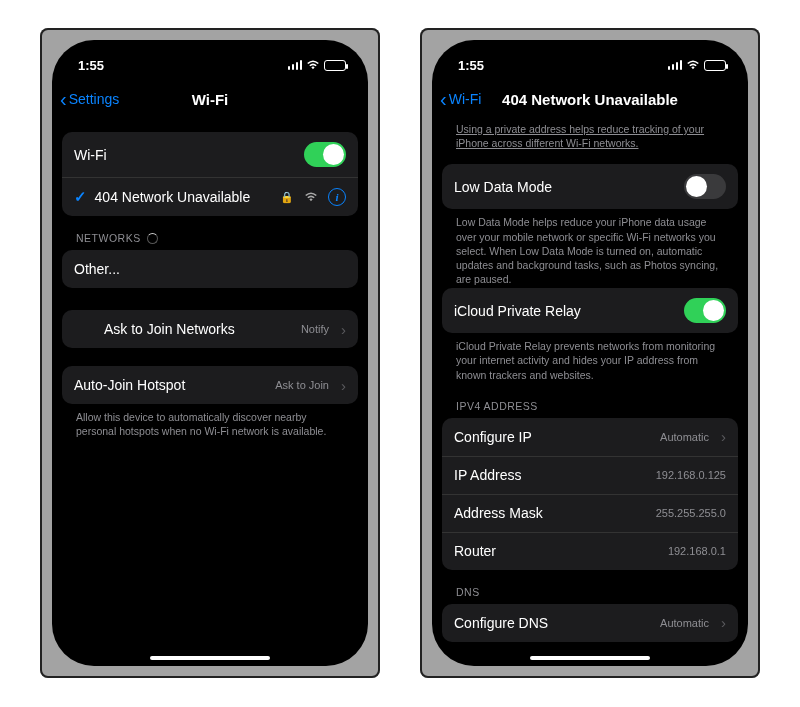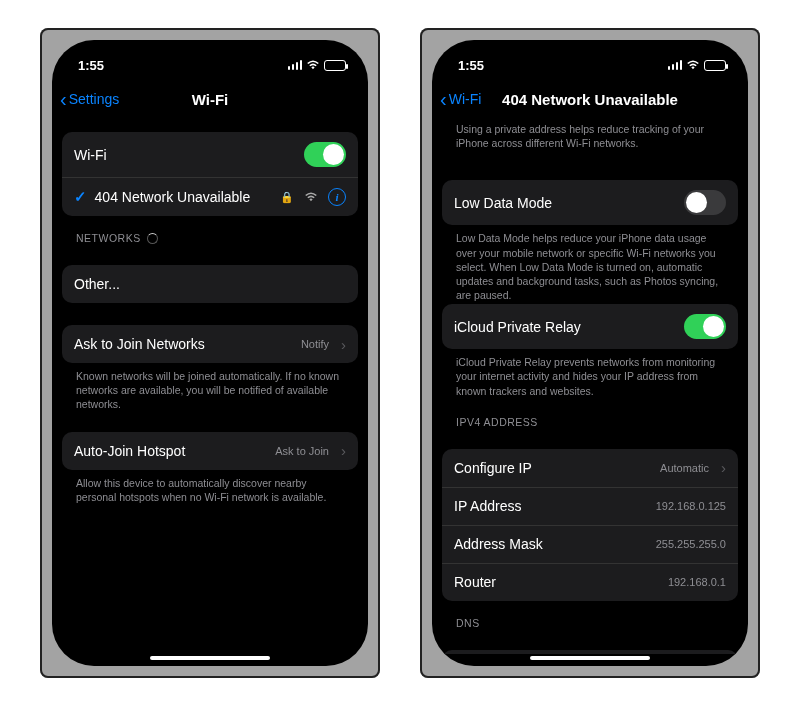--- a/index.html
+++ b/index.html
@@ -100,21 +100,21 @@
     width:18px; height:18px; border:1.5px solid #0a84ff; border-radius:50%;
     display:flex; align-items:center; justify-content:center;
     font-size:11px; font-weight:700; font-style: italic; color:#0a84ff; font-family: Georgia, serif;
   }
   .chevron { color:#5a5a5e; font-size:15px; }
   .detail-val { color:#8e8e93; font-size:11px; margin-right:4px;}
   .section-header {
     color:#8e8e93; font-size:10.5px; letter-spacing:0.5px;
     padding: 16px 14px 4px 14px; display:flex; align-items:flex-end; gap:6px;
   }
-  .group.flat { margin-top: 17px; }
+  .group.flat { margin-top: 2px; }
   .footer-text {
     color:#8e8e93; font-size:10.5px; line-height:1.35;
     padding: 6px 14px 2px 14px;
   }
   .home-ind {
     position:absolute; bottom:6px; left:50%; transform:translateX(-50%);
     width:120px; height:4px; background:#fff; border-radius:3px;
   }
   .chev-back { font-size:20px; line-height:1; }
   .spinner {
@@ -175,30 +175,29 @@
       <div class="section-header">
         <span>NETWORKS</span>
         <span class="spinner"></span>
       </div>
       <div class="group flat">
         <div class="row">
           <span>Other...</span>
         </div>
       </div>
 
-      <div class="group" style="margin-top:22px;">
+      <div class="group" style="margin-top:22px;padding-left:30px;">
         <div class="row">
           <span>Ask to Join Networks</span>
           <div class="row-left">
             <span class="detail-val">Notify</span>
             <span class="chevron">›</span>
           </div>
         </div>
       </div>
-      <div class="footer-text">Known networks will be joined automatically. If no known networks are available, you will be notified of available networks.</div>
 
       <div class="group" style="margin-top:18px;text-align:right;">
         <div class="row">
           <span>Auto-Join Hotspot</span>
           <div class="row-left">
             <span class="detail-val">Ask to Join</span>
             <span class="chevron">›</span>
           </div>
         </div>
       </div>
@@ -227,23 +226,23 @@
       </div>
     </div>
     <div class="nav-bar">
       <div class="back">
         <span class="chev-back">‹</span>
         <span>Wi-Fi</span>
       </div>
       <div class="nav-title">404 Network Unavailable</div>
     </div>
     <div class="content" style="padding-top:2px;">
-      <div class="footer-text" style="padding-top:2px;">Using a private address helps reduce tracking of your iPhone across different Wi-Fi networks.</div>
-
-      <div class="group" style="margin-top:28px;">
+      <div class="footer-text" style="padding-top:2px;text-decoration:underline;">Using a private address helps reduce tracking of your iPhone across different Wi-Fi networks.</div>
+
+      <div class="group" style="margin-top:12px;">
         <div class="row">
           <span>Low Data Mode</span>
           <span class="toggle off"></span>
         </div>
       </div>
       <div class="footer-text">Low Data Mode helps reduce your iPhone data usage over your mobile network or specific Wi-Fi networks you select. When Low Data Mode is turned on, automatic updates and background tasks, such as Photos syncing, are paused.</div>
 
       <div class="group" style="margin-top:0;">
         <div class="row">
           <span>iCloud Private Relay</span>

